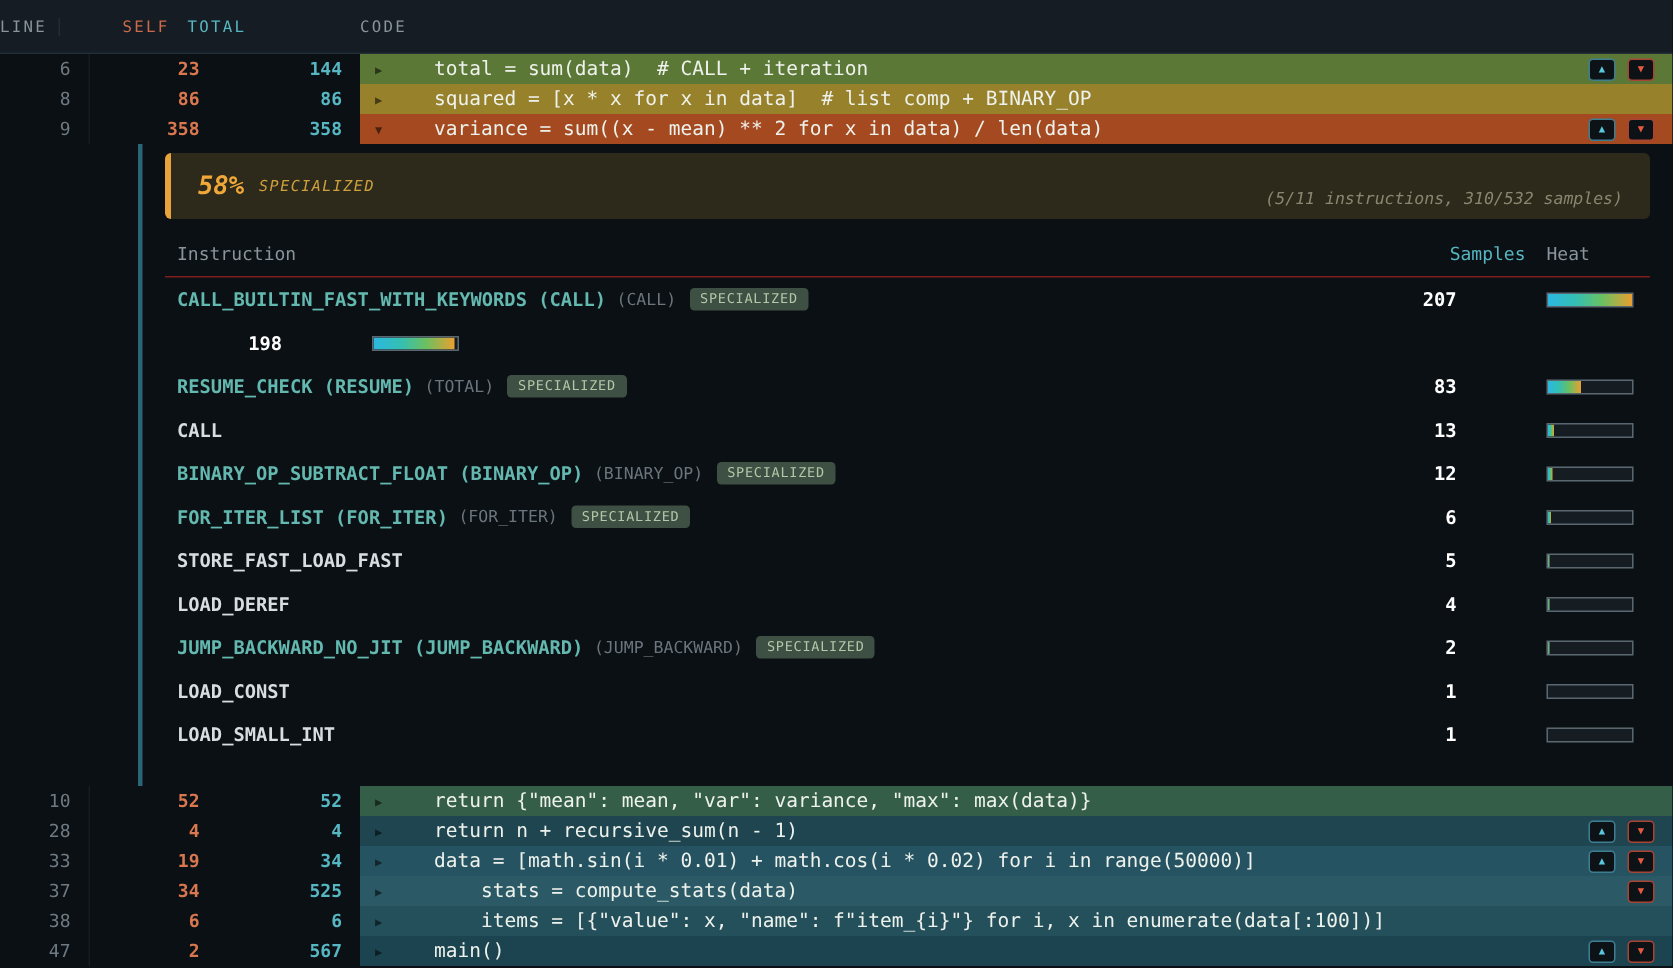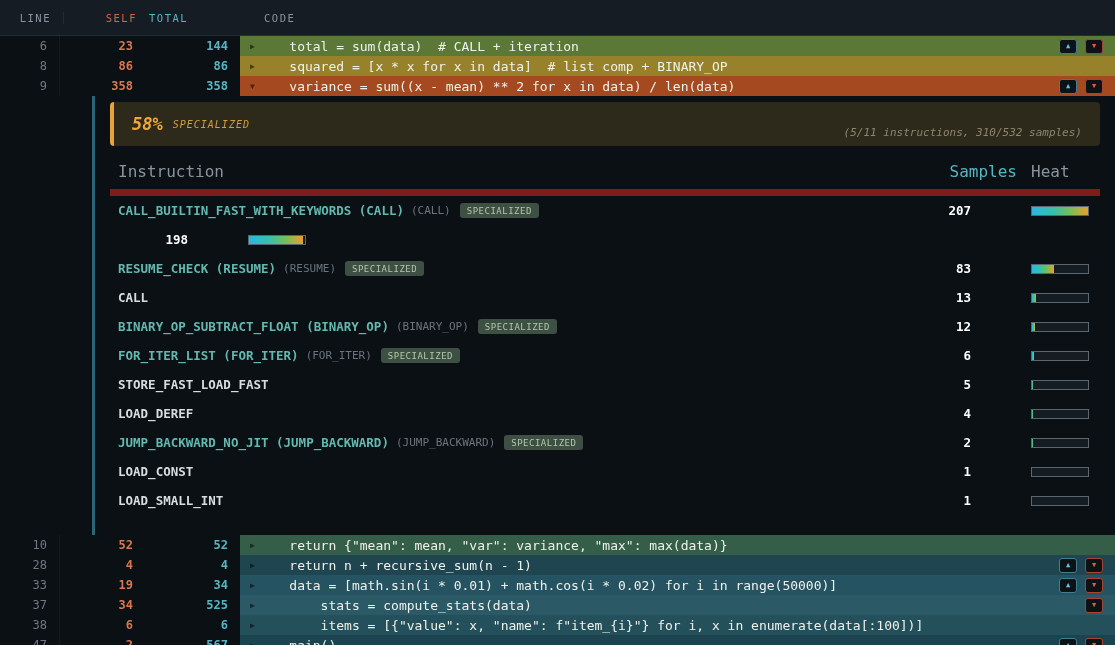--- a/index.html
+++ b/index.html
@@ -8,21 +8,21 @@
     background:#0b1014;
     font-family:"DejaVu Sans Mono","Liberation Mono",monospace;
     color:#d8dde2;
   }
   
   .hdr {
     height:36px; display:flex; align-items:center;
     background:#151c23; border-bottom:1px solid #232d36;
     font-size:10.5px; letter-spacing:1.5px; color:#8a949c;
   }
-  .hdr .c-line { width:64px; text-align:right; padding-right:12px; border-right:1px solid #222c34; }
+  .hdr .c-line { width:40px; text-align:right; padding-right:12px; border-right:1px solid #222c34; }
   .hdr .c-self { width:85px; text-align:right; padding-right:12px; color:#cd6a4a; }
   .hdr .c-total{ width:95px; text-align:left; padding-right:12px; color:#56b6c2; }
   .hdr .c-code { flex:1; padding-left:20px; }
   
   .crow { height:20px; display:flex; align-items:stretch; font-size:12px; }
   .crow .c-line { width:60px; text-align:right; padding-right:12px; line-height:20px; color:#6f7a82; border-right:1px solid #141c22; }
   .crow .c-self { width:85px; text-align:right; padding-right:12px; line-height:20px; color:#d9774f; font-weight:bold; }
   .crow .c-total{ width:95px; text-align:right; padding-right:12px; line-height:20px; color:#56b6c2; font-weight:bold; }
   .band { flex:1; display:flex; align-items:center; position:relative; cursor:pointer; }
   .arrow { width:18px; padding-left:10px; font-size:8px; color:rgba(0,0,0,0.55); flex:none; }
@@ -37,22 +37,22 @@
   .banner {
     height:44px; display:flex; align-items:center;
     background:#2d2a1c; border-left:4px solid #e8a33d; border-radius:4px;
     padding:0 18px;
     font-style:italic;
   }
   .pct { font-size:17px; font-weight:bold; color:#f0a838; }
   .pct-label { font-size:10px; letter-spacing:1px; color:#cfa13c; margin-left:10px; }
   .banner-detail { margin-left:auto; font-size:11px; color:#8a8670;margin-top:16px; }
   .itable { margin-top:12px; }
-  .ithead { display:flex; align-items:flex-end; padding:4px 8px 8px 8px; border-bottom:7px solid #7f1d1d;
-    font-size:16px; color:#8a949c; }
+  .ithead { display:flex; align-items:flex-end; padding:4px 8px 8px 8px; border-bottom:1px solid #7f1d1d;
+    font-size:12px; color:#8a949c; }
   .ithead .h-name { flex:1; }
   .ithead .h-samples { width:70px; text-align:right; color:#56b6c2; }
   .ithead .h-heat { width:75px; padding-left:14px; }
   .irow { height:29px; display:flex; align-items:center; padding:0 8px;gap:46px; }
   .iname { font-size:12.5px; font-weight:bold; color:#d8dde2; white-space:pre; }
   .iname.specialized { color:#63b8b0; }
   .ibase { font-size:11px; color:#6a757d; margin-left:7px; }
   .ibadge { margin-left:9px; background:#3e4f44; color:#b2c8a8; font-size:9px;
     letter-spacing:0.5px; padding:2.5px 7px; border-radius:3px; }
   .iname-wrap { flex:1; display:flex; align-items:center; }
@@ -148,21 +148,21 @@
     <div class="iheat">
       <div class="heatbar">
         <div class="heatfill" style="width: 95.7%;"></div>
       </div>
     </div>
   </div>
 
   <div class="irow">
     <div class="iname-wrap">
       <span class="iname specialized">RESUME_CHECK (RESUME)</span>
-      <span class="ibase">(RESUME)</span>
+      <span class="ibase">(TOTAL)</span>
       <span class="ibadge">SPECIALIZED</span>
     </div>
     <div class="isamples">83</div>
     <div class="iheat">
       <div class="heatbar">
         <div class="heatfill" style="width: 40.1%;"></div>
       </div>
     </div>
   </div>
 

